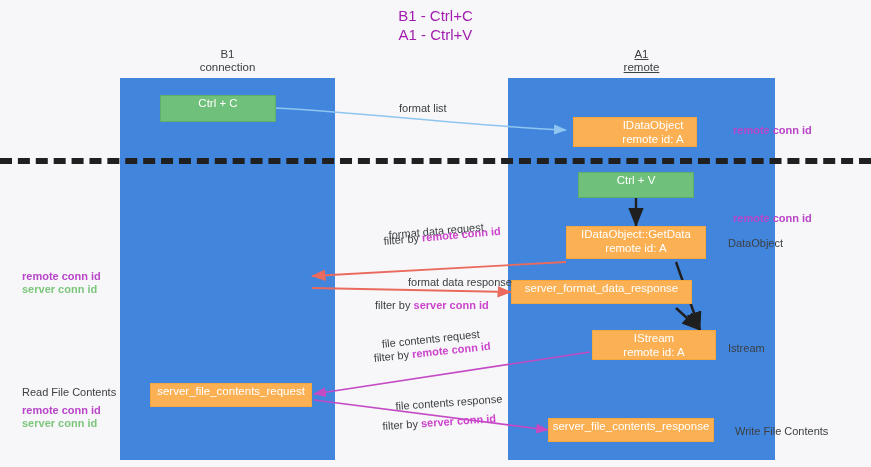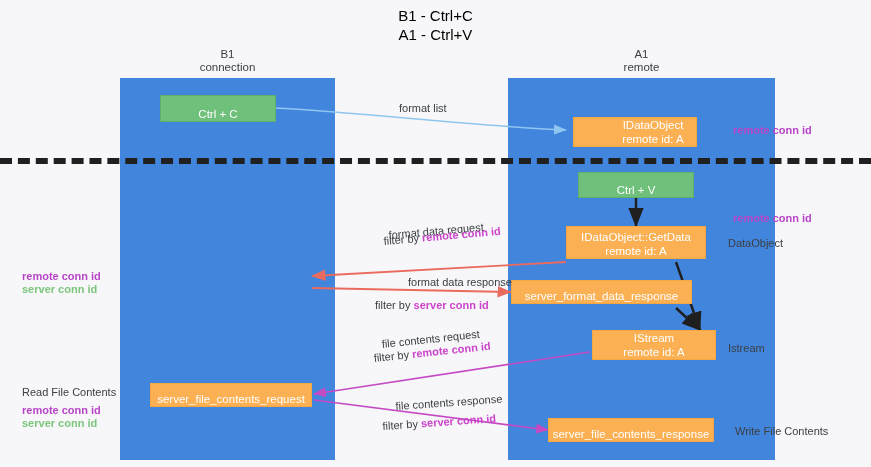--- a/index.html
+++ b/index.html
@@ -15,21 +15,21 @@
 
   
   .layer{position:absolute;left:0;top:0;width:871px;height:467px;}
   #svg-layer{z-index:2;pointer-events:none;}
   #box-layer{z-index:3;}
   #text-layer{z-index:4;}
 
   
   .title{
     position:absolute;left:0;top:6px;width:871px;
-    text-align:center;font-size:15px;line-height:19px;color:#000000;
+    text-align:center;font-size:15px;line-height:19px;color:#a21caf;
   }
 
   
   .lane-head{
     position:absolute;text-align:center;font-size:11.5px;line-height:13px;color:#3c4043;
   }
 
   
   .lane{position:absolute;background:#4285dd;z-index:1;}
   #lane-b1{left:120px;top:78px;width:215px;height:382px;}
@@ -37,21 +37,21 @@
 
   
   .separator{
     position:absolute;left:0;top:158px;width:871px;height:0;
     border-top:6px dashed #202020;z-index:5;
   }
 
   
   .node{
     position:absolute;box-sizing:border-box;
-    display:flex;flex-direction:column;align-items:center;justify-content:flex-end;
+    display:flex;flex-direction:column;align-items:center;justify-content:flex-start;
     color:#ffffff;font-size:11.5px;line-height:14px;text-align:center;
   }
   .node.green{background:#6fc07a;border:1px solid #5fae6b;}
   .node.orange{background:#fbb054;border:1px solid #f5a63f;}
 
   
   .ann{position:absolute;font-size:11px;line-height:14px;color:#3c4043;white-space:nowrap;}
   .ann.rot{transform-origin:left top;}
   .ann .hl-purple{color:#cc44cc;font-weight:bold;}
   .side-label{position:absolute;font-size:11px;line-height:14px;white-space:nowrap;}
@@ -66,21 +66,21 @@
 
   <div class="title">
     <div>B1 - Ctrl+C</div>
     <div>A1 - Ctrl+V</div>
   </div>
 
   <div class="lane-head" style="left:120px;top:48px;width:215px;">
     <div>B1</div>
     <div>connection</div>
   </div>
-  <div class="lane-head" style="left:508px;top:48px;width:267px;">
+  <div class="lane-head" style="left:508px;top:48px;width:267px;text-decoration:underline;">
     <div>A1</div>
     <div>remote</div>
   </div>
 
   <div class="lane" id="lane-b1"></div>
   <div class="lane" id="lane-a1"></div>
 
   <svg class="layer" id="svg-layer" width="871" height="467" viewBox="0 0 871 467">
     <defs>
       <marker id="ah-blue" markerWidth="9" markerHeight="9" refX="7.5" refY="3.2" orient="auto">

